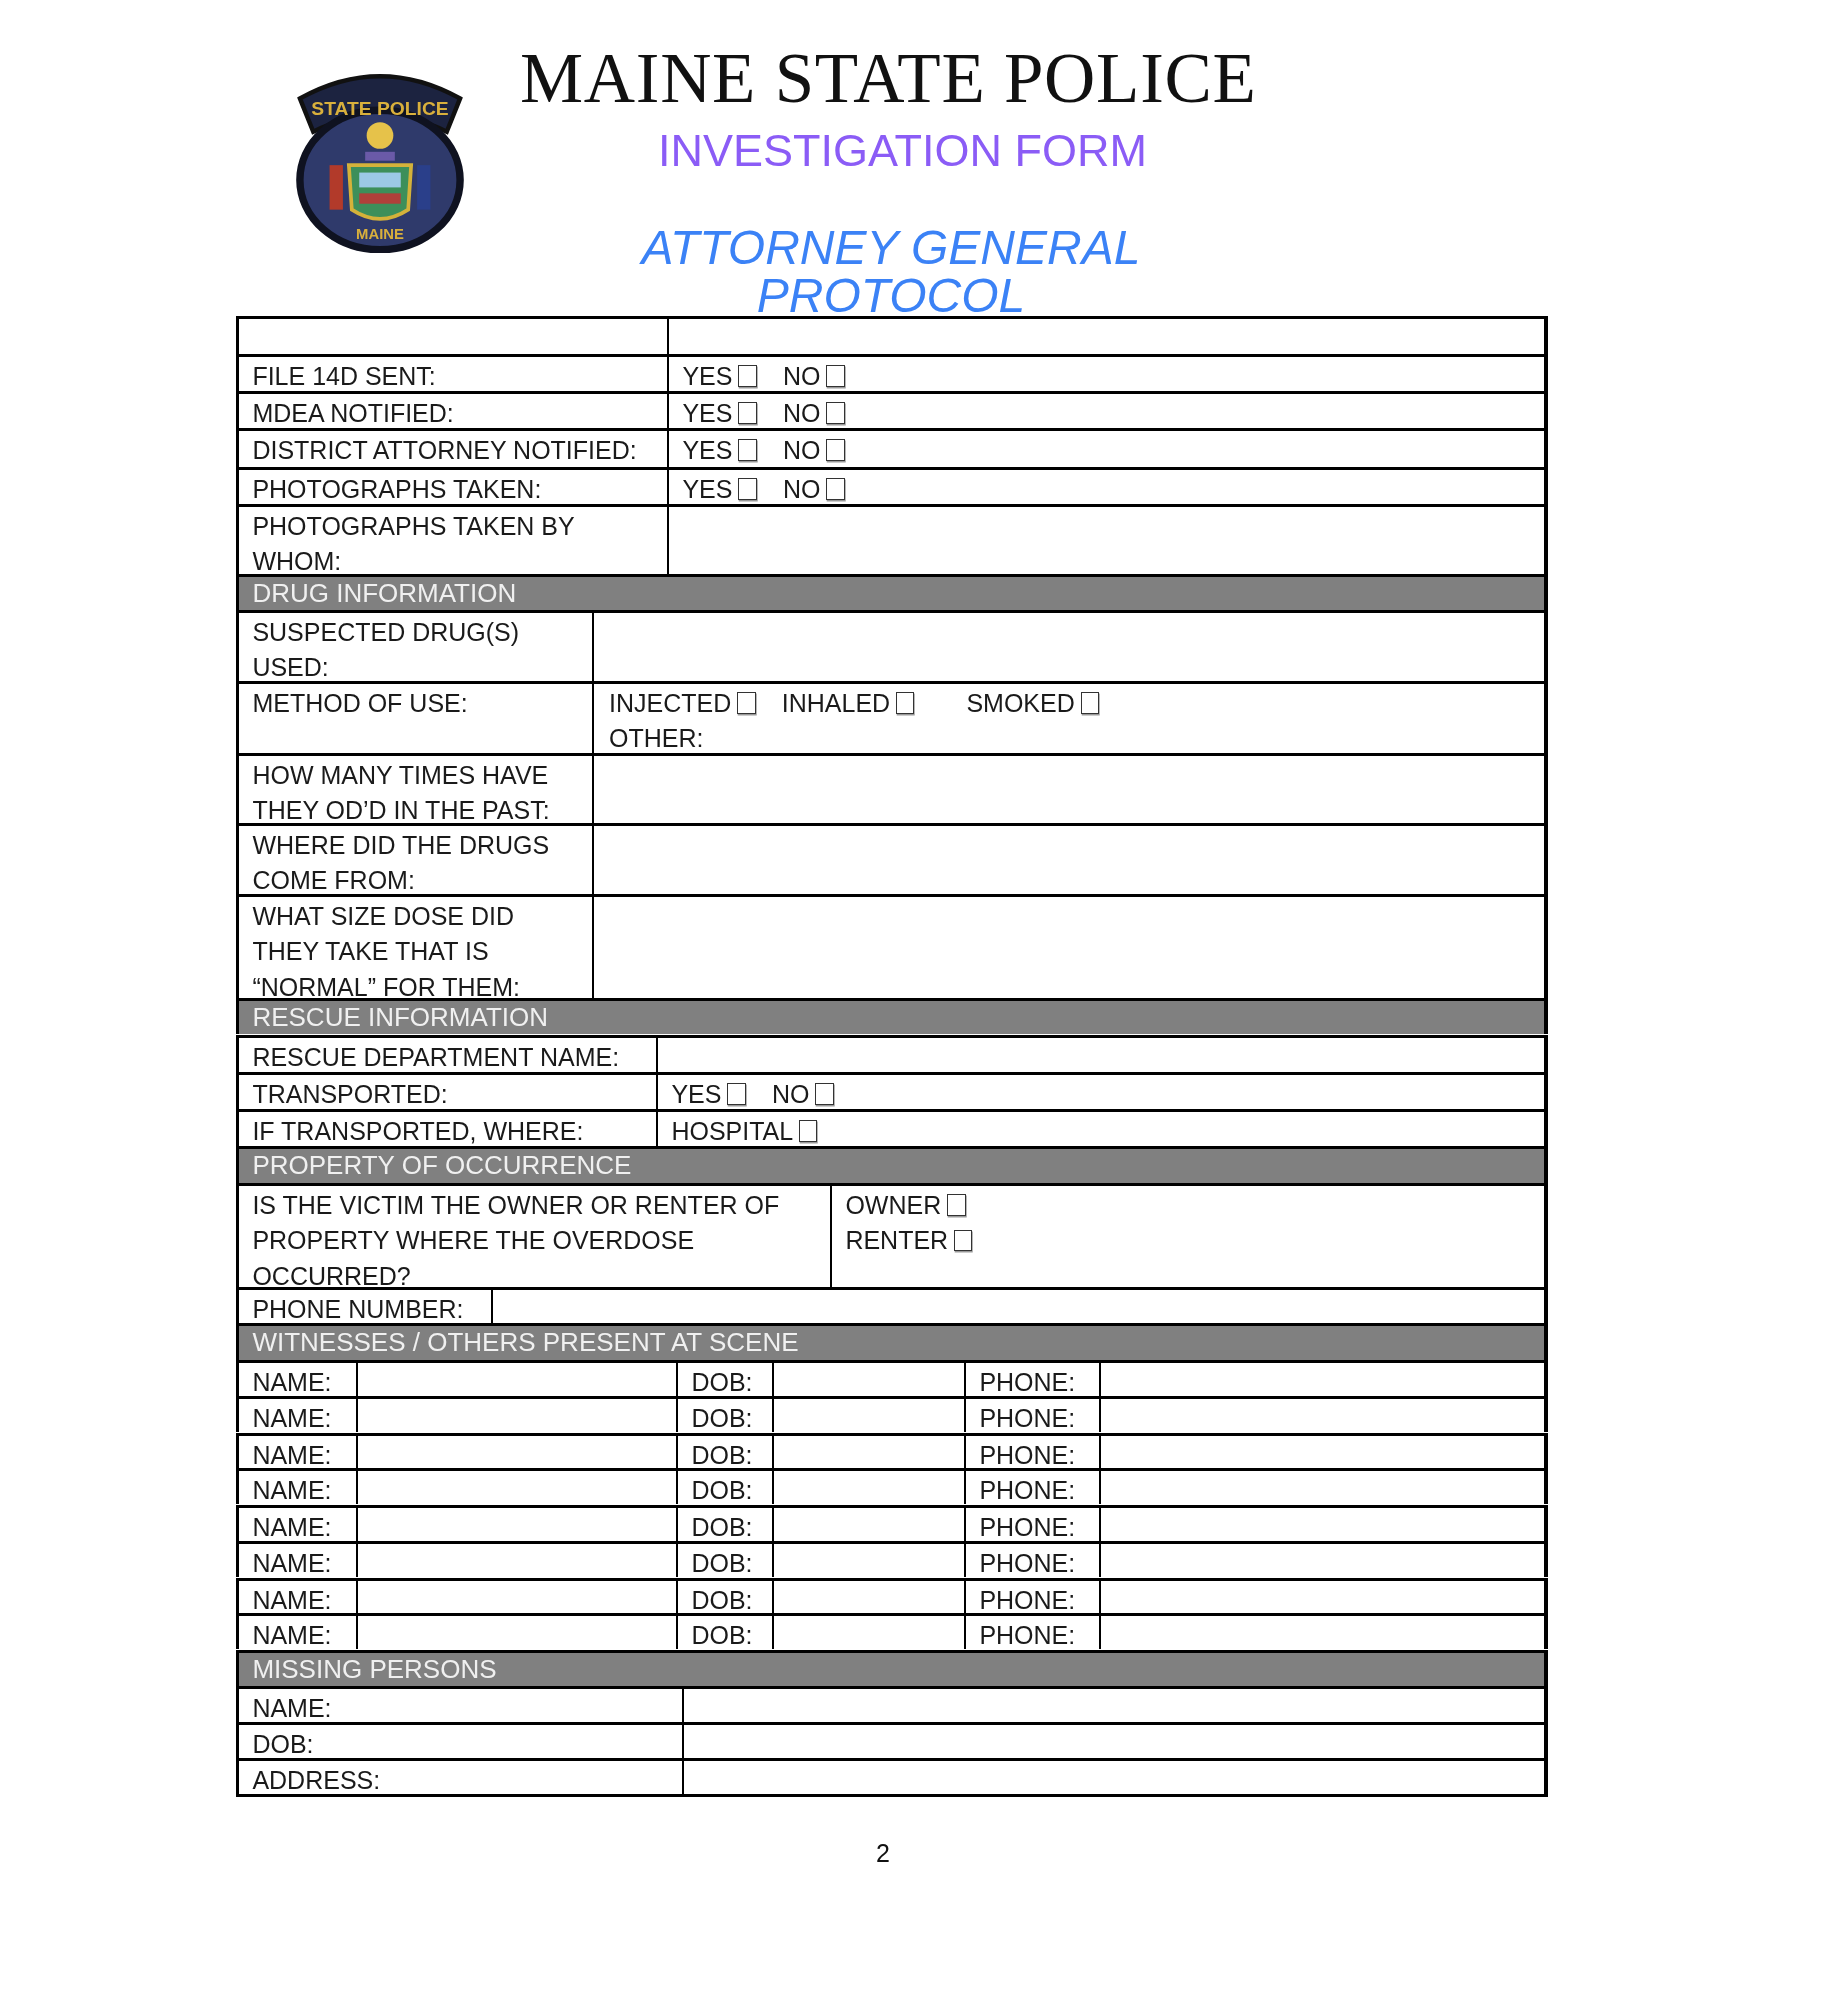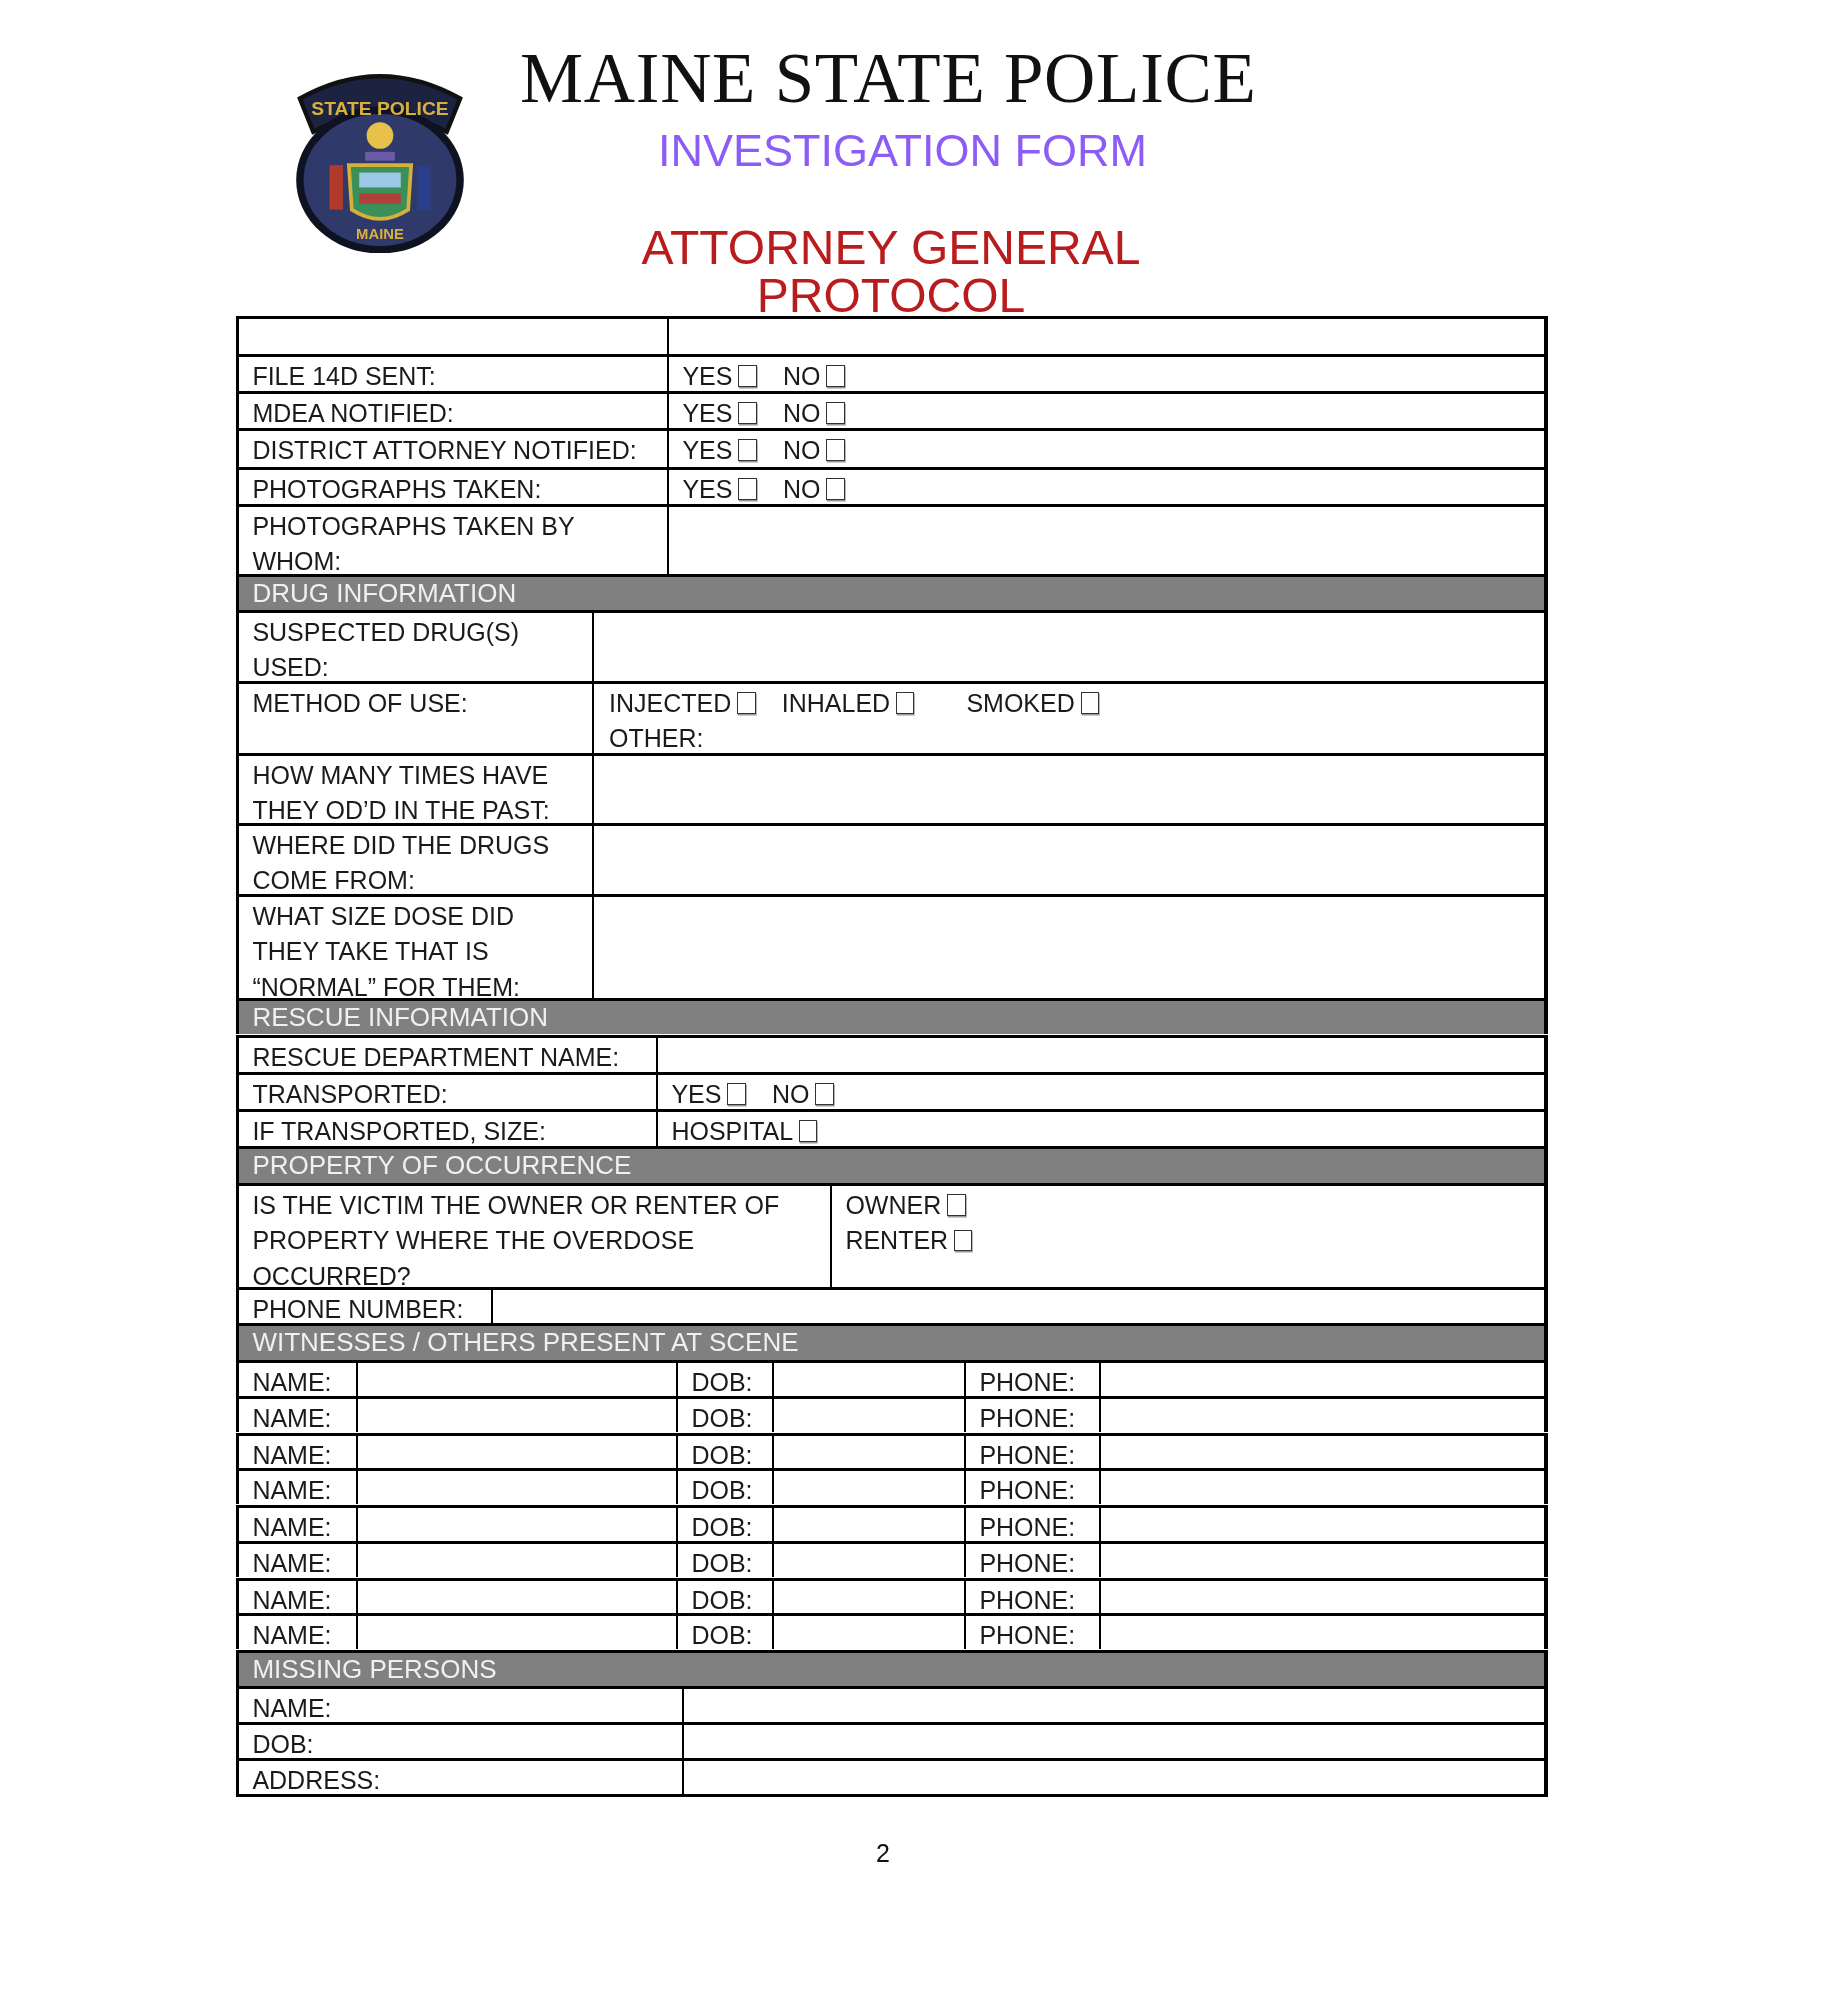--- a/index.html
+++ b/index.html
@@ -7,21 +7,21 @@
          font-family: "Liberation Sans", "DejaVu Sans", sans-serif; color: #1a1a1a; }
 
   
   .badge { position: absolute; left: 291px; top: 61px; width: 178px; height: 192px; }
   .title-main { position: absolute; left: 520px; top: 43px; width: 743px; text-align: left;
                 font-family: "Liberation Serif", "DejaVu Serif", serif; font-size: 71px;
                 letter-spacing: 0.7px; color: #111; line-height: 1; transform: scaleY(1.0); }
   .title-sub { position: absolute; left: 531px; top: 128px; width: 743px; text-align: center;
                font-size: 45px; color: #8b5cf6; line-height: 1; }
   .title-protocol { position: absolute; left: 505px; top: 224px; width: 772px; text-align: center;
-                    font-size: 48px; color: #b91c1c; line-height: 1; }
+                    font-size: 48px; color: #3b82f6; line-height: 1; font-style: italic; }
 
   
   .form { position: absolute; left: 236px; top: 316px; width: 1312px; }
   .row { position: absolute; left: 0; width: 1312px; box-sizing: border-box;
          border-left: 3.7px solid #000; border-right: 4.5px solid #000; border-top: 3.7px solid #000; }
   .row.last { border-bottom: 3.7px solid #000; }
   .cell { position: absolute; top: 0; bottom: 0; box-sizing: border-box; padding: 0 0 0 13.4px;
           font-size: 25px; line-height: 34px; }
   .cell.div { border-left: 2.2px solid #000; }
   .cell .txt { display: block; padding-top: 1.5px; }
@@ -187,21 +187,21 @@
     <div class="cell div" style="left:417px;right:0">
         <span class="txt">
       <span class="opt"><span>YES</span><span class="chk"></span></span>
       <span class="opt"><span>NO</span><span class="chk"></span></span>
     </span>
       </div>
   </div>
 
   <div class="row" style="top:793px;height:37px">
     <div class="cell" style="left:0;width:417px">
-        <span class="txt">IF TRANSPORTED, SIZE:</span>
+        <span class="txt">IF TRANSPORTED, WHERE:</span>
       </div>
     <div class="cell div" style="left:417px;right:0">
         <span class="txt">
       <span class="opt"><span>HOSPITAL</span><span class="chk"></span></span>
     </span>
       </div>
   </div>
 
   <div class="row section" style="top:830px;height:37px">
     <span class="txt">PROPERTY OF OCCURRENCE</span>

